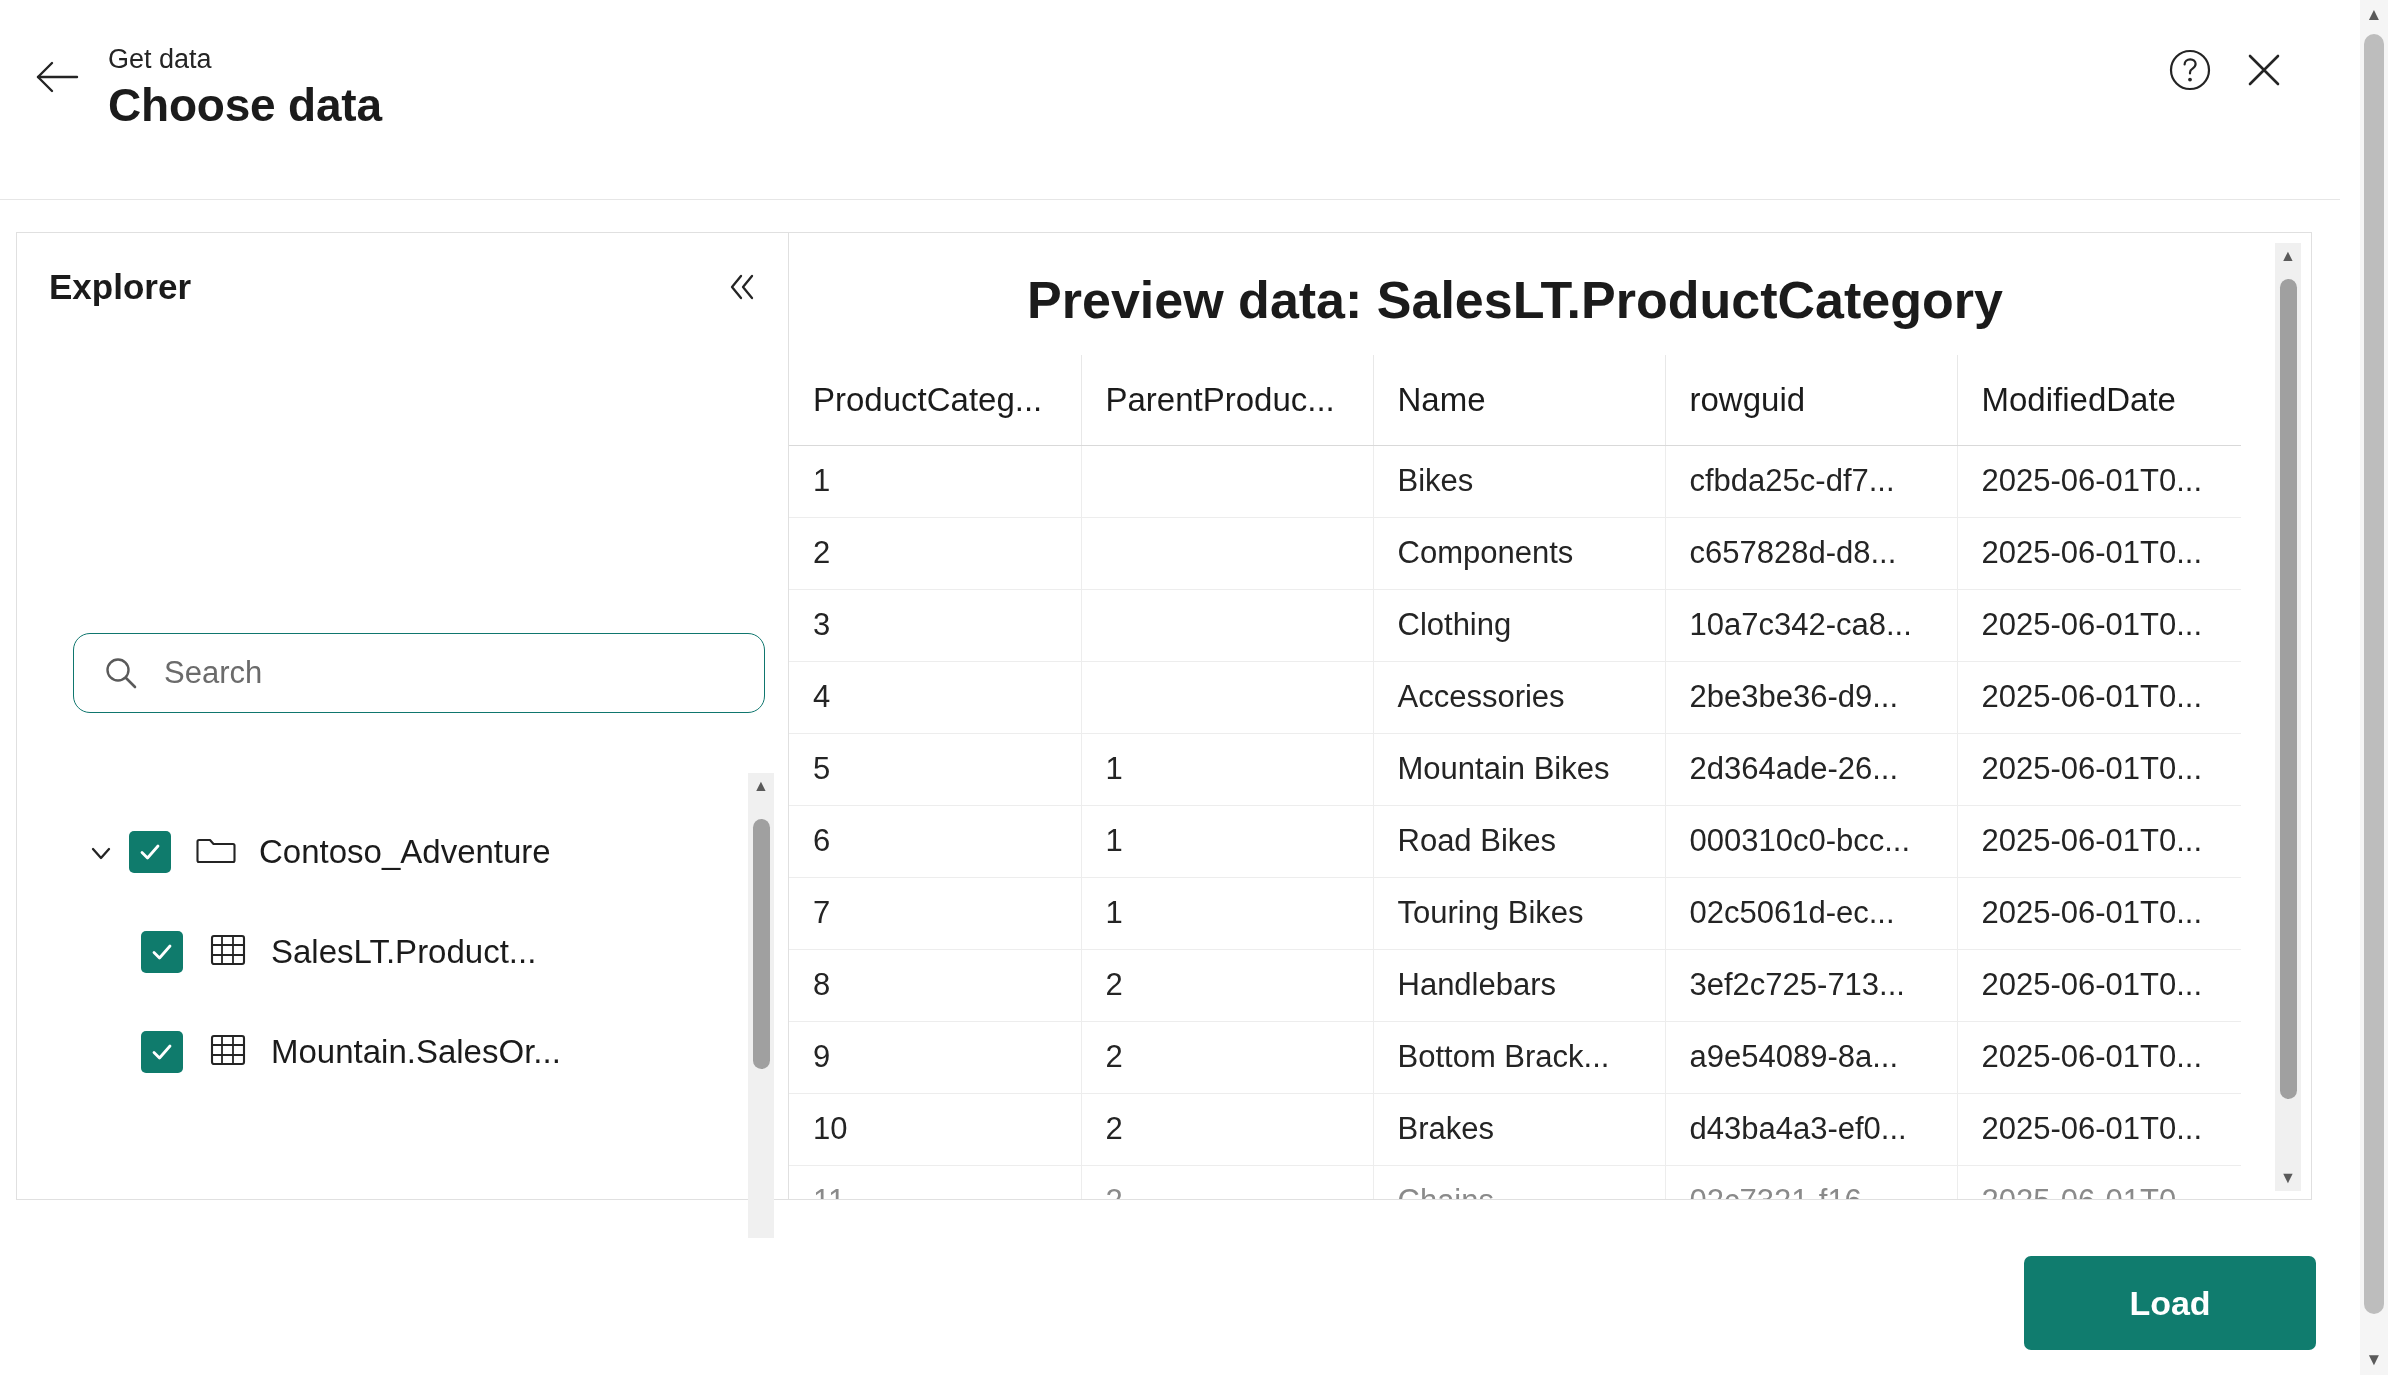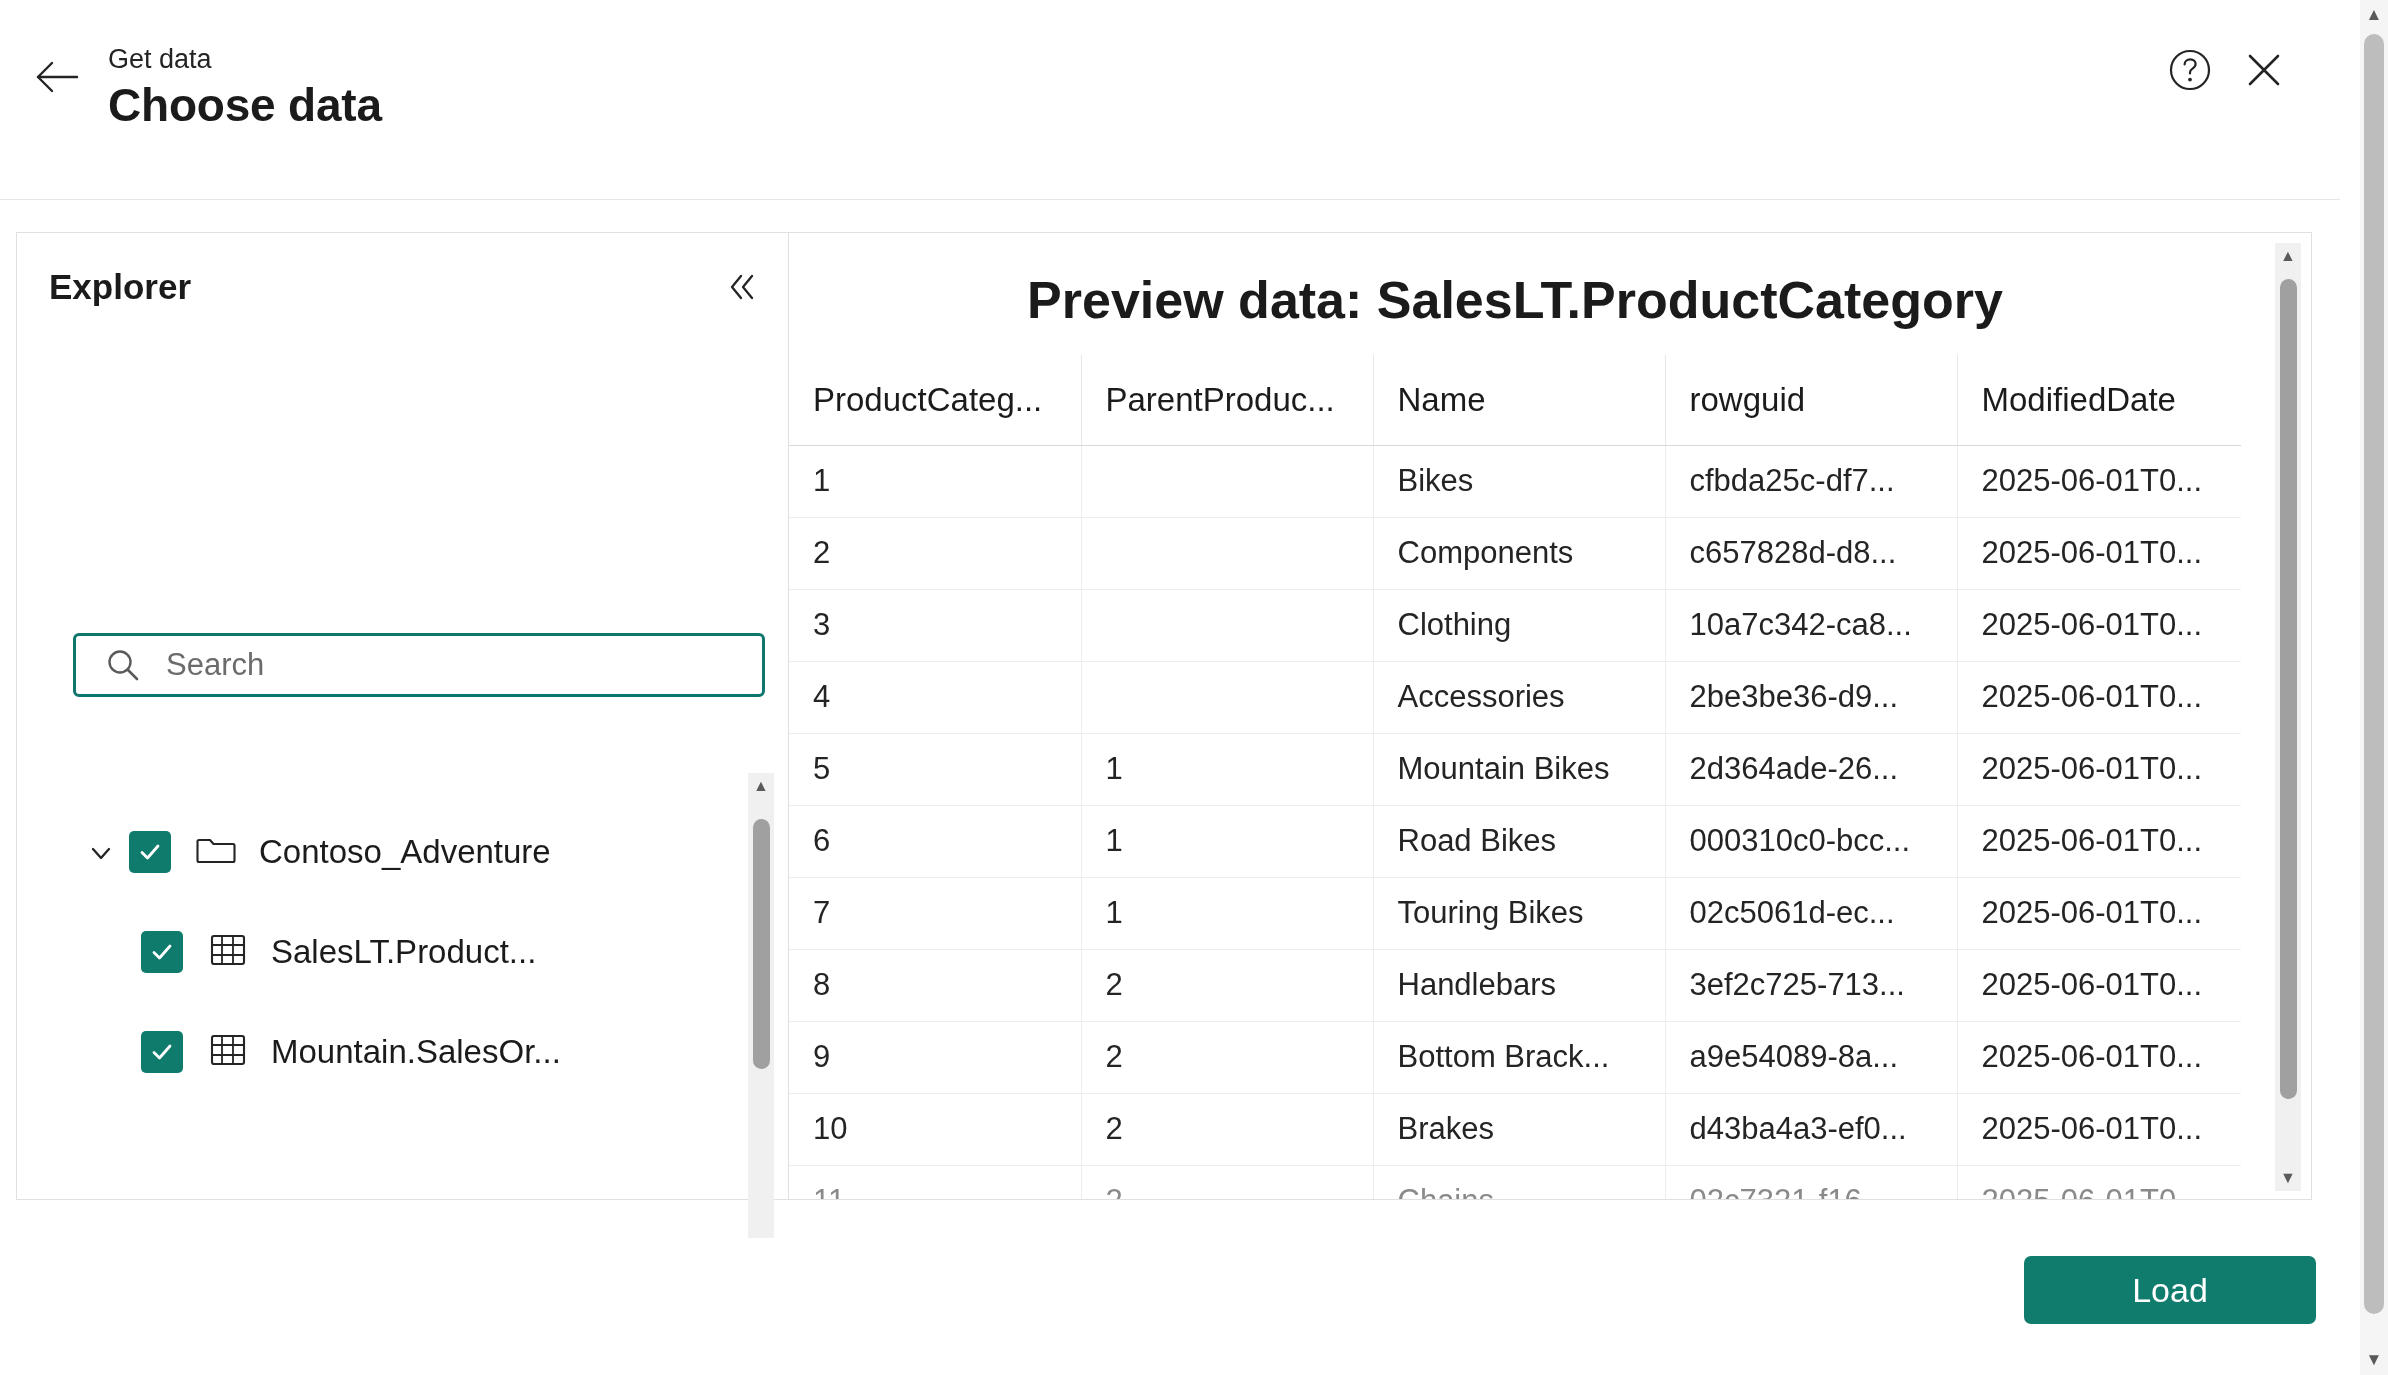--- a/index.html
+++ b/index.html
@@ -125,23 +125,23 @@
     align-items: center;
     justify-content: center;
     color: #242424;
     font-size: 30px;
   }
   .search-box {
     position: absolute;
     left: 56px;
     top: 400px;
     width: 692px;
-    height: 64px;
-    border: 3px solid #0f766e;
-    border-radius: 6px;
+    height: 80px;
+    border: 1px solid #0f766e;
+    border-radius: 17px;
     background: #ffffff;
     display: flex;
     align-items: center;
   }
   .search-icon {
     width: 38px;
     height: 38px;
     margin-left: 28px;
     flex: 0 0 auto;
     color: #5a5a5a;
@@ -343,28 +343,28 @@
     top: 1238px;
     width: 2340px;
     height: 137px;
     background: #ffffff;
   }
   .load-button {
     position: absolute;
     right: 24px;
     top: 18px;
     width: 292px;
-    height: 68px;
+    height: 94px;
     background: #107c6e;
     color: #ffffff;
     border: none;
     border-radius: 7px;
     font-family: "Liberation Sans", sans-serif;
     font-size: 34px;
-    font-weight: 400;
+    font-weight: 700;
     cursor: pointer;
   }
 
   
   .window-scroll {
     position: absolute;
     right: 0;
     top: 0;
     width: 28px;
     height: 1375px;

